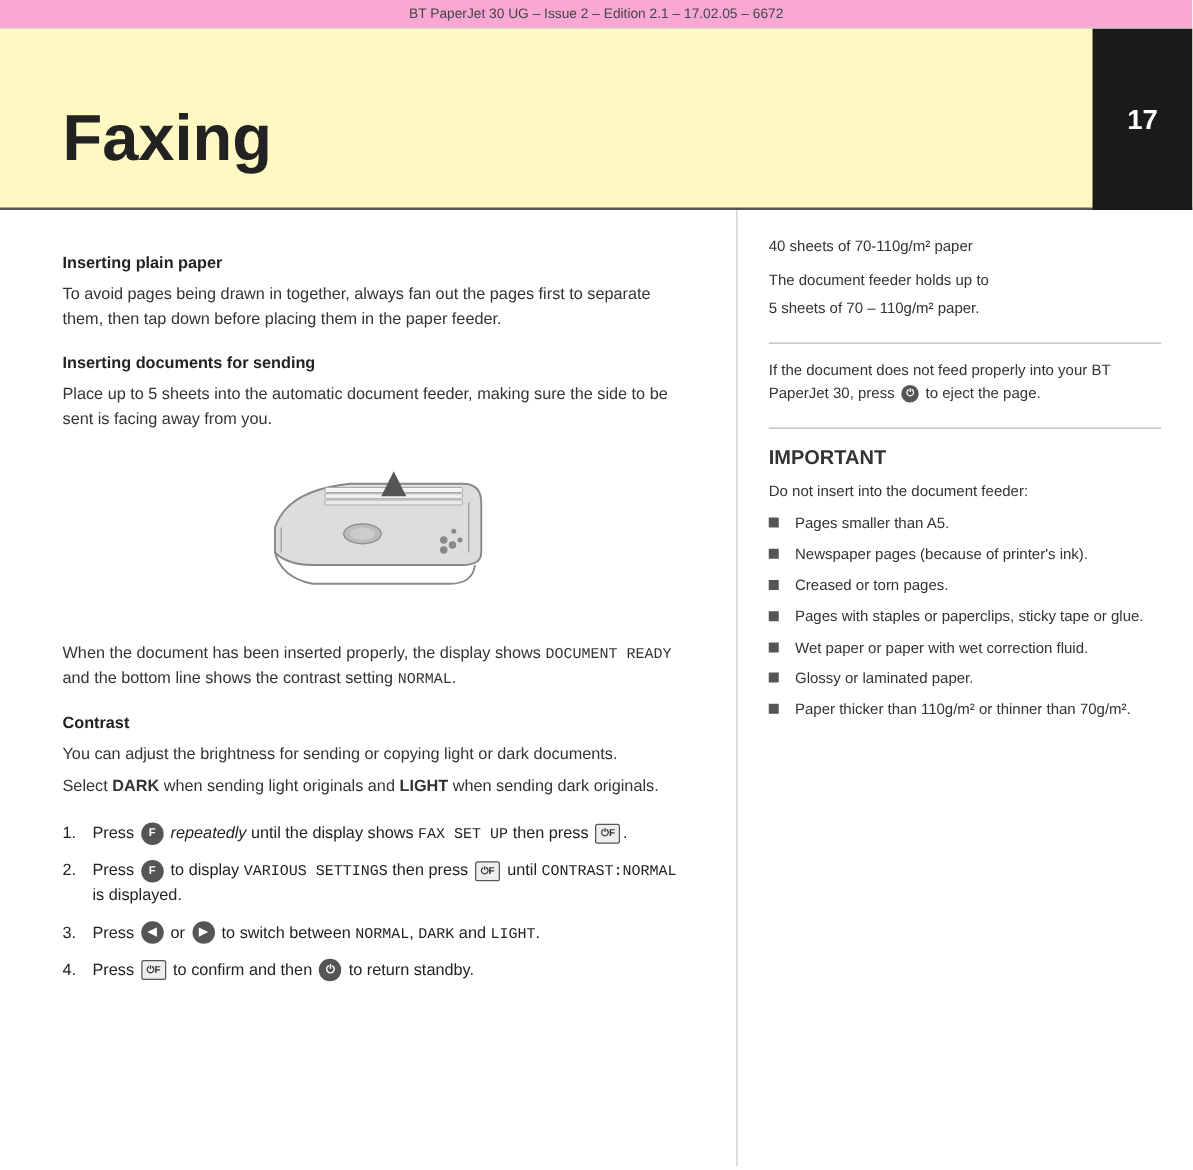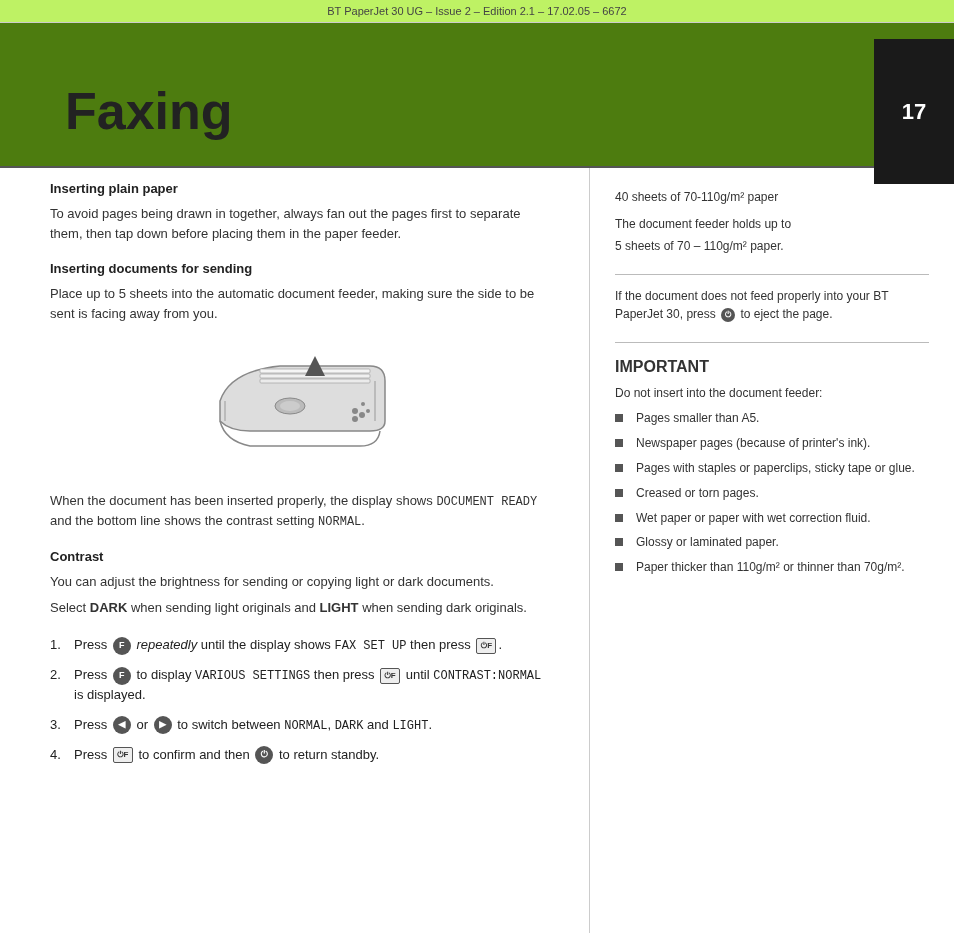--- a/index.html
+++ b/index.html
@@ -10,51 +10,51 @@
       font-family: Arial, Helvetica, sans-serif;
       font-size: 13px;
       background: #fff;
       color: #222;
       overflow: hidden;
     }
 
     
     .top-bar {
       width: 100%;
-      background: #bef264;
+      background: #f9a8d4;
       text-align: center;
       font-size: 11px;
       color: #444;
       padding: 5px 0;
       border-bottom: 1px solid #ccc;
     }
 
     
     .page-number-block {
       position: absolute;
-      top: 16px;
+      top: 0;
       right: 0;
       width: 80px;
       background: #1a1a1a;
       color: #fff;
       font-size: 22px;
       font-weight: bold;
       display: flex;
       align-items: center;
       justify-content: center;
       height: 145px;
     }
 
     
     .title-area {
-      padding: 30px 50px 10px 65px;
+      padding: 30px 50px 10px 50px;
       border-bottom: 2px solid #555;
       margin-bottom: 0;
       position: relative;
-      background: #4d7c0f;
+      background: #fef9c3;
       height: 145px;
       display: flex;
       align-items: flex-end;
     }
 
     .title-area h1 {
       font-size: 52px;
       font-weight: bold;
       color: #222;
       padding-bottom: 15px;
@@ -62,21 +62,21 @@
 
     
     .main-content {
       display: flex;
       height: calc(936px - 145px - 26px);
     }
 
     
     .left-col {
       width: 590px;
-      padding: 13px 40px 20px 50px;
+      padding: 34px 40px 20px 50px;
       border-right: 1px solid #ccc;
     }
 
     
     .right-col {
       width: 364px;
       padding: 20px 25px 20px 25px;
       font-size: 12px;
       color: #333;
     }
@@ -345,25 +345,25 @@
         <li>
           <span class="sq-bullet"></span>
           <span>Pages smaller than A5.</span>
         </li>
         <li>
           <span class="sq-bullet"></span>
           <span>Newspaper pages (because of printer's ink).</span>
         </li>
         <li>
           <span class="sq-bullet"></span>
+          <span>Creased or torn pages.</span>
+        </li>
+        <li>
+          <span class="sq-bullet"></span>
           <span>Pages with staples or paperclips, sticky tape or glue.</span>
-        </li>
-        <li>
-          <span class="sq-bullet"></span>
-          <span>Creased or torn pages.</span>
         </li>
         <li>
           <span class="sq-bullet"></span>
           <span>Wet paper or paper with wet correction fluid.</span>
         </li>
         <li>
           <span class="sq-bullet"></span>
           <span>Glossy or laminated paper.</span>
         </li>
         <li>

